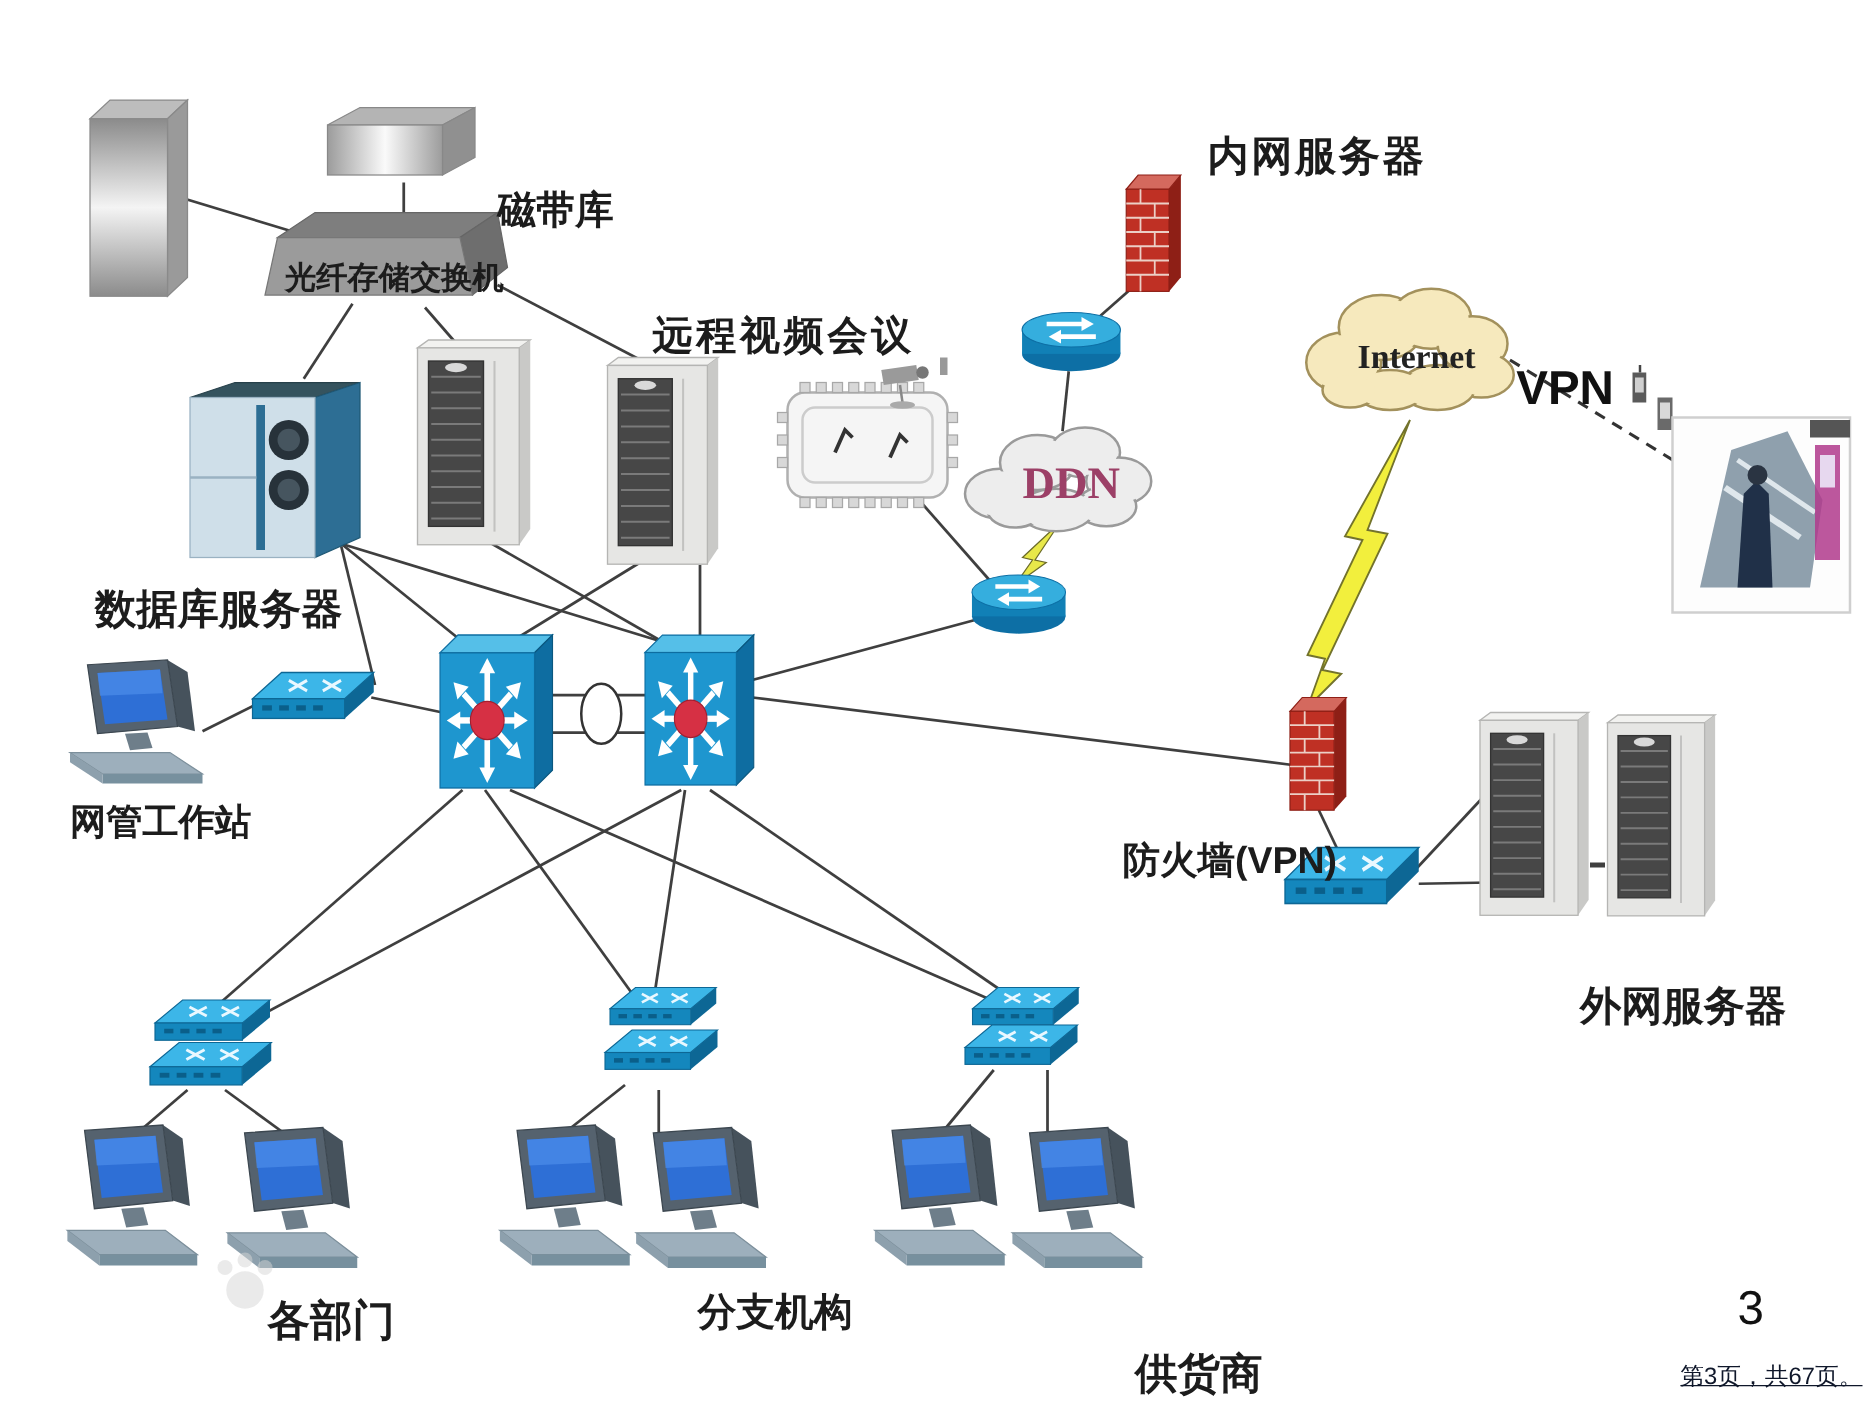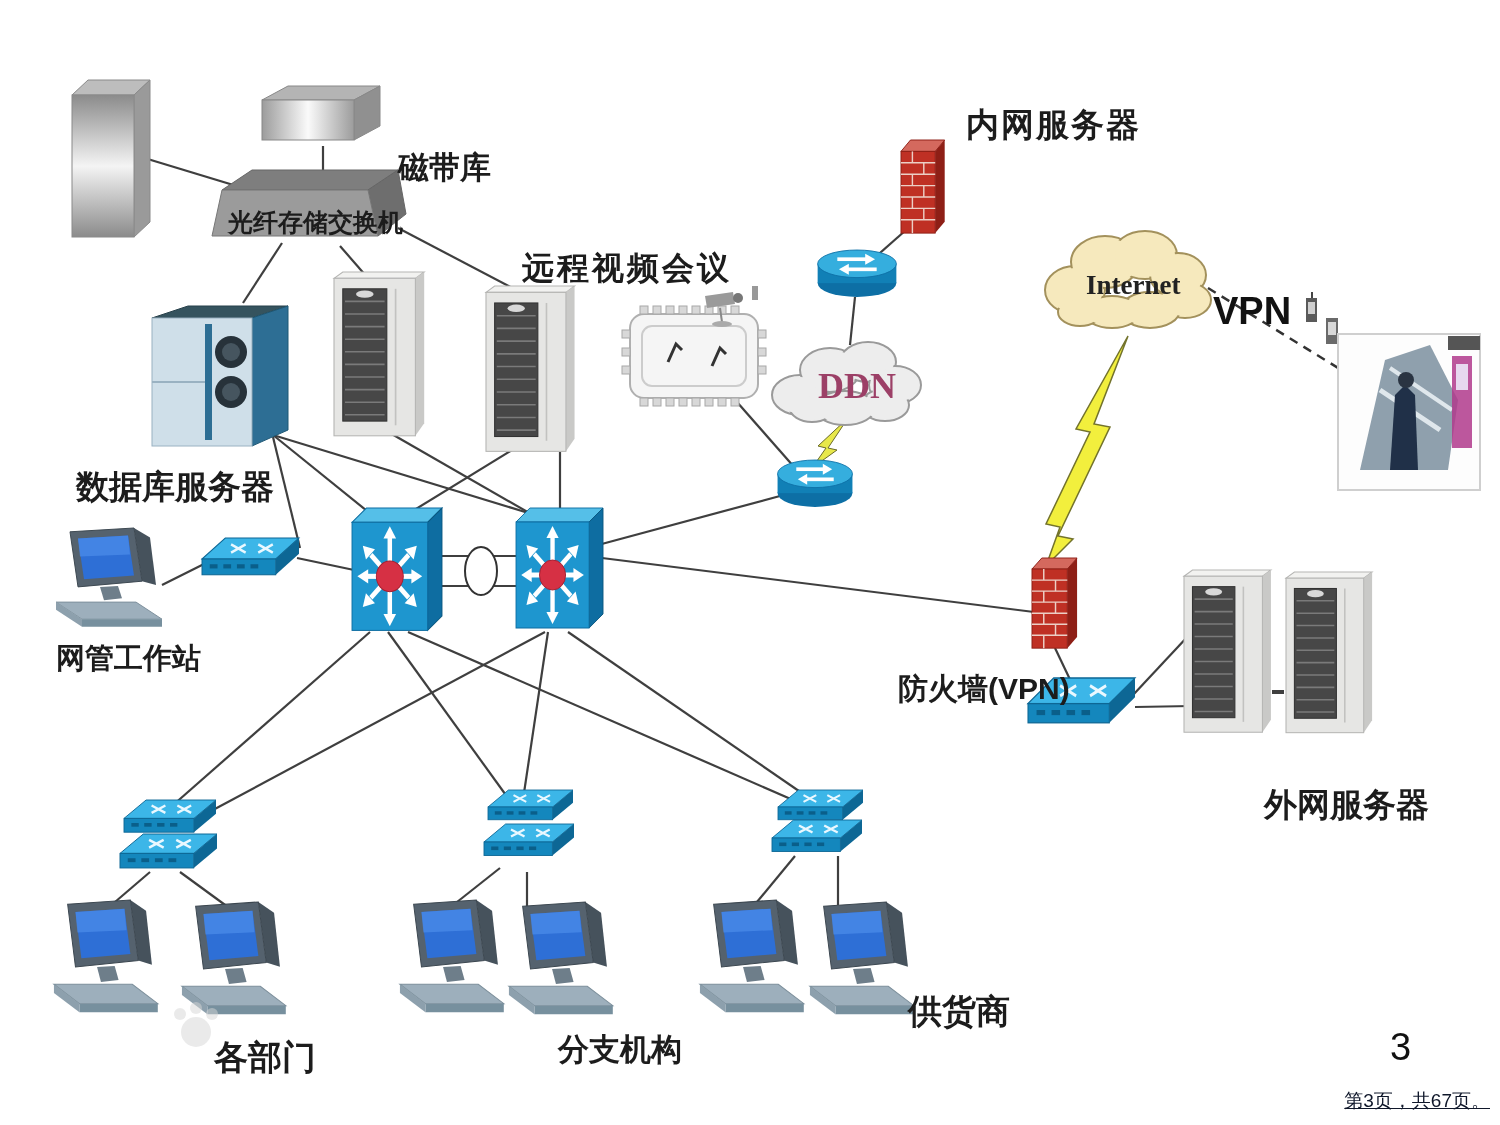--- a/index.html
+++ b/index.html
@@ -388,20 +388,20 @@
 <div class="label" style="left:1213px;top:292px;font-size:38px;color:#111;">VPN</div>
 
 <div class="label" style="left:898px;top:674px;font-size:30px;">防火墙(VPN)</div>
 
 <div class="label" style="left:1264px;top:788px;font-size:33px;">外网服务器</div>
 
 <div class="label" style="left:214px;top:1040px;font-size:34px;">各部门</div>
 
 <div class="label" style="left:558px;top:1034px;font-size:31px;">分支机构</div>
 
-<div class="label" style="left:908px;top:994px;font-size:34px;">供货商</div>
+<div class="label" style="left:908px;top:1082px;font-size:34px;">供货商</div>
 
 
 <div class="pagenum">3</div>
 
 <div class="footer">第3页，共67页。</div>
 
 </div>
 
 </body></html>

